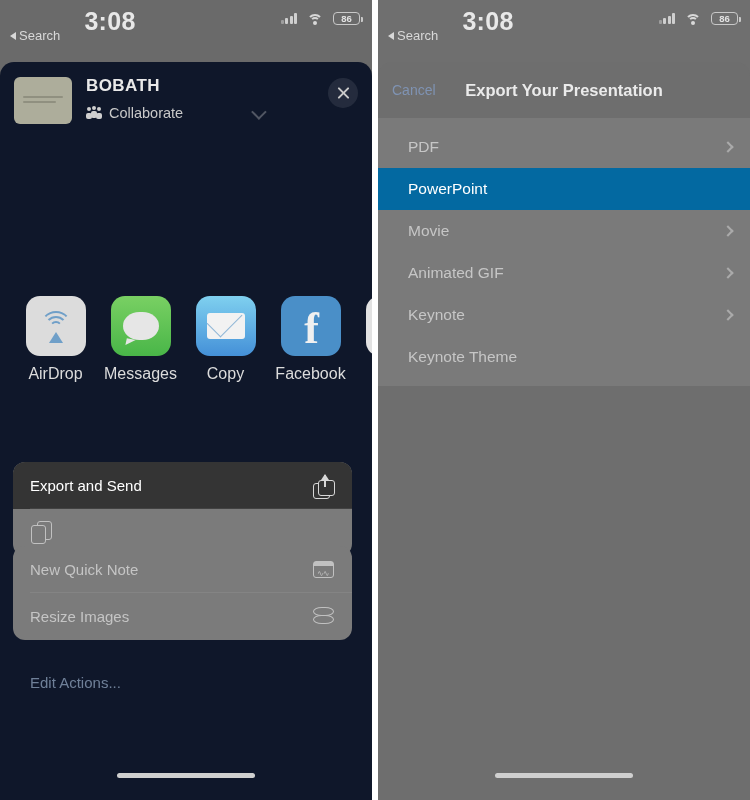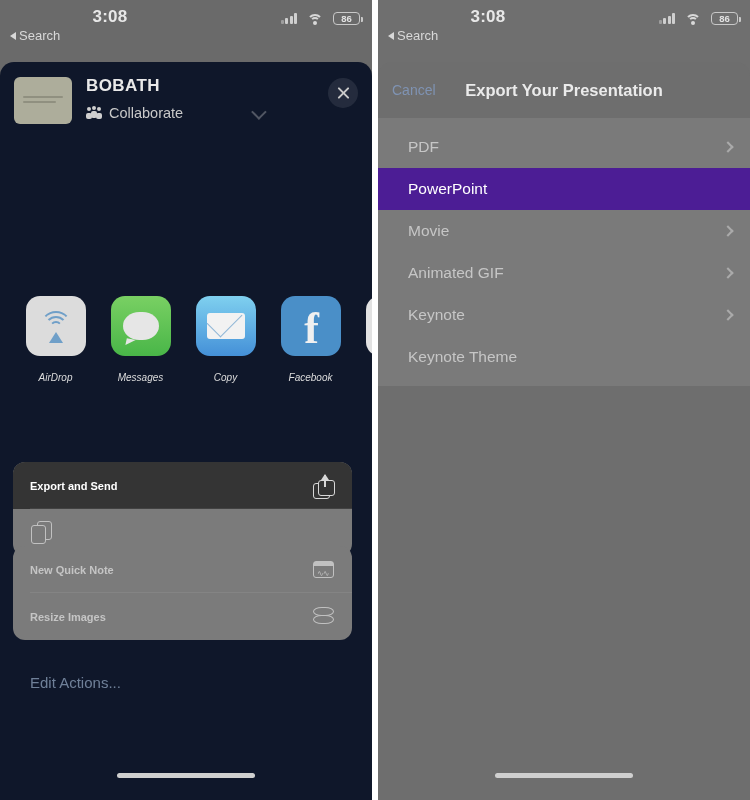--- a/index.html
+++ b/index.html
@@ -29,21 +29,21 @@
   }
 
   
   .statusbar{
     position:absolute; top:0; left:0; right:0; height:50px;
     z-index:40;
   }
   .sb-time{
     position:absolute; left:0; right:0; top:7px;
     text-align:center; width:160px; margin-left:30px;
-    color:#e8e8e8; font-size:17px; font-weight:bold;
+    color:#e8e8e8; font-size:25px; font-weight:bold;
     letter-spacing:0.3px;
   }
   .sb-back{
     position:absolute; left:10px; top:28px;
     color:#d8d8d8; font-size:13px;
     display:flex; align-items:center; gap:3px;
   }
   .sb-back .tri{
     width:0;height:0;
     border-top:4.5px solid transparent;
@@ -156,21 +156,21 @@
   .app{
     width:85px; flex:0 0 85px;
     display:flex; flex-direction:column; align-items:center;
   }
   .app-ic{
     width:60px;height:60px;border-radius:14px;
     position:relative; overflow:hidden;
     display:flex;align-items:center;justify-content:center;
   }
   .app-lb{
-    margin-top:16px; color:#dcdcdc; font-size:10px; white-space:nowrap;font-style:italic;
+    margin-top:9px; color:#dcdcdc; font-size:16px; white-space:nowrap;
   }
   
   .ic-airdrop{ background:#dcdcdc; }
   .ad{ position:relative; width:34px;height:34px; }
   .ad span{
     position:absolute; left:50%; transform:translateX(-50%);
     border:2.6px solid #6f9fc8; border-bottom-color:transparent;
     border-left-color:transparent;border-right-color:transparent;
     border-radius:50%;
   }
@@ -223,21 +223,21 @@
     position:absolute; left:13px; right:20px;
     background:#7b7b7b; border-radius:12px; overflow:hidden;
   }
   .alist.one{ top:400px; }
   .alist.two{ top:484px; }
   .arow{
     height:47px; display:flex; align-items:center;
     padding:0 16px 0 17px; position:relative;
   }
   .arow.sel{ background:#343434; }
-  .arow .lbl{ flex:1; color:#c5c5c5; font-size:11px;font-weight:bold; }
+  .arow .lbl{ flex:1; color:#c5c5c5; font-size:15px; }
   .arow.sel .lbl{ color:#ffffff; }
   .arow .sep{
     position:absolute; left:17px; right:0; bottom:0; height:1px;
     background:rgba(255,255,255,.07);
   }
   .aic{ width:24px;height:26px; position:relative; opacity:.9;}
   
   .i-share .box{
     position:absolute; left:1px; bottom:0; width:17px;height:16px;
     border:1.7px solid #e9e9e9; border-radius:3px;
@@ -308,21 +308,21 @@
     pointer-events:none;
   }
   .rsub{
     padding:14px 30px 12px 30px; color:#a7a7a7; font-size:14.5px;
   }
   .rlist{ background:#7a7a7a; }
   .rrow{
     height:42px; display:flex; align-items:center;
     padding:0 18px 0 30px; position:relative;
   }
-  .rrow.sel{ background:#4c1d95; }
+  .rrow.sel{ background:#0369a1; }
   .rrow .lbl{ flex:1; color:#c6c6c6; font-size:15.5px; }
   .rrow.sel .lbl{ color:#ffffff; }
   .chev{
     width:8px;height:8px;
     border-right:2px solid #aaaaaa; border-bottom:2px solid #aaaaaa;
     transform:rotate(-45deg);
   }
   .rlist-cap{ height:8px; }
 
   

